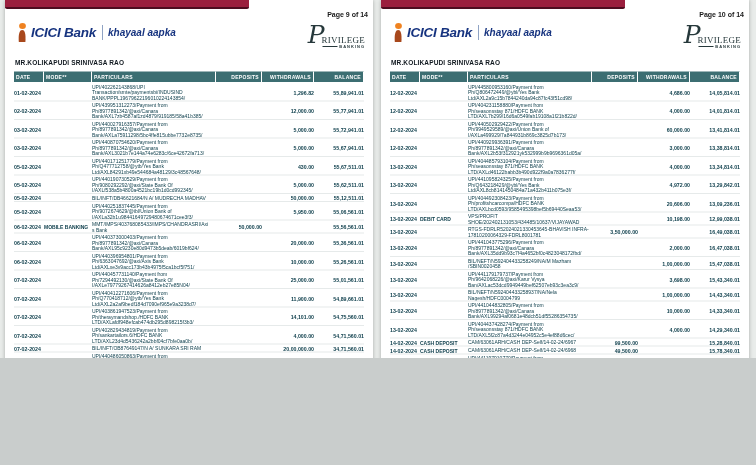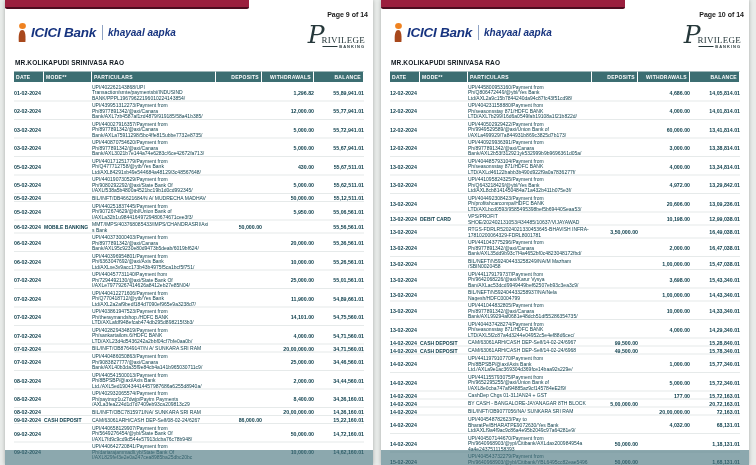--- a/index.html
+++ b/index.html
@@ -1,16 +1,16 @@
 <!DOCTYPE html>
 <html style="--maroon: #9b1f3e; --header_teal: #3c6e72; --text: #12424f; --highlight: #6f9aa2; --brand_navy: #16337f; --brand_orange: #ef8220;"><head>
 <meta charset="utf-8">
 <style>
   html,body { margin:0; padding:0; background:#c9cdcc; }
-  #viewport { width:756px; height:465px; overflow:hidden; position:relative; }
+  #viewport { width:756px; height:358px; overflow:hidden; position:relative; }
   #canvas {
     width:1512px; height:930px;
     transform:scale(0.5); transform-origin:0 0;
     position:relative;
     background:#e9ecea;
     font-family:"Liberation Sans", sans-serif;
   }
   .page {
     position:absolute; top:0; width:736px; height:930px;
     background:#ffffff; overflow:hidden;

